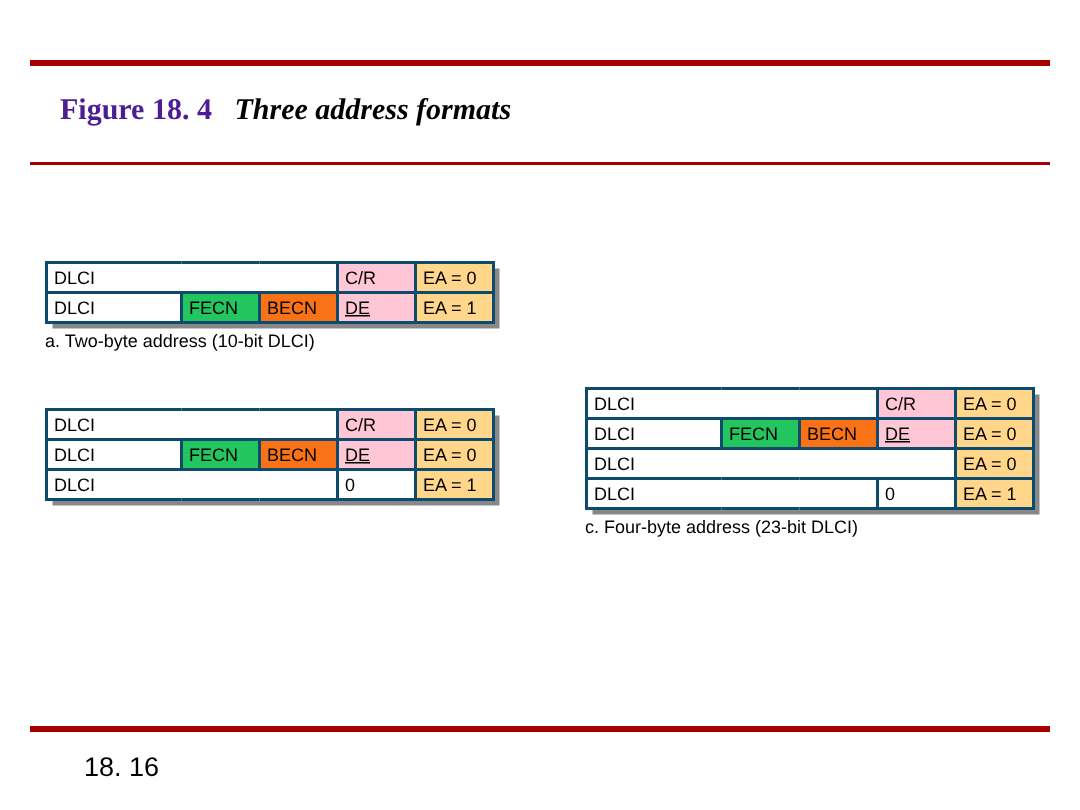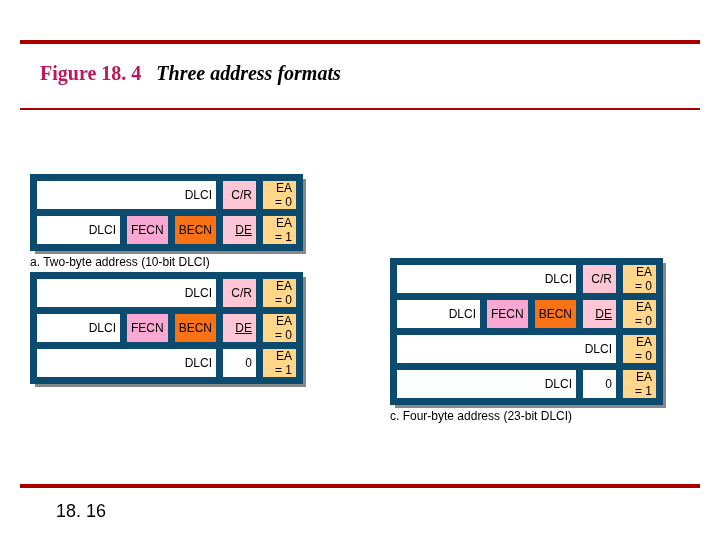--- a/index.html
+++ b/index.html
@@ -20,56 +20,56 @@
   }
   .red-rule.top    { top: 40px; }
   .red-rule.mid    { top: 108px; height: 2px; }
   .red-rule.bottom { top: 484px; }
   .figure-title {
     position: absolute;
     top: 62px;
     left: 40px;
     font-size: 20px;
   }
-  .figure-title .fig-number { color: #be185d; font-weight: bold; }
+  .figure-title .fig-number { color: #4c1d95; font-weight: bold; }
   .figure-title .fig-caption { font-style: italic; font-weight: bold; }
   .page-num {
     position: absolute;
     bottom: 18px;
     left: 22px;
     font-family: Arial, sans-serif;
     font-size: 18px;
     margin-left: 34px;
   }
   .block {
     position: absolute;
     font-family: Arial, sans-serif;
     font-size: 12px;
   }
   .block table {
     border-collapse: collapse;
     background: #fff;
     box-shadow: 4px 4px 0 -1px #888;
   }
   .block td {
-    border: 7px solid #0c4a6e;
+    border: 2px solid #0c4a6e;
     height: 20px;
-    text-align: right;
+    text-align: left;
     vertical-align: middle;
     padding: 0 4px;
     margin-top: 48px;
   }
   .block .caption {
     margin-top: 4px;
     font-size: 12px;
   }
   .w-dlci   { width: 170px; background: #fff; }
   .w-dlci2  { width: 90px;  background: #fff; }
-  .w-fld    { width: 40px;  }
-  .fecn     { background: #f9a8d4; }
+  .w-fld    { width: 52px;  }
+  .fecn     { background: #22c55e; }
   .becn     { background: #f97316; }
   .cr       { background: #ffc7d6; }
   .de       { background: #ffc7d6; text-decoration: underline; }
   .ea       { background: #ffd68a; }
   .zero     { background: #fff; }
   .block-a { top: 174px; left: 30px; }
   .block-b { top: 272px; left: 30px; }
   .block-c { top: 258px; left: 390px; }
 </style>
 </head>

